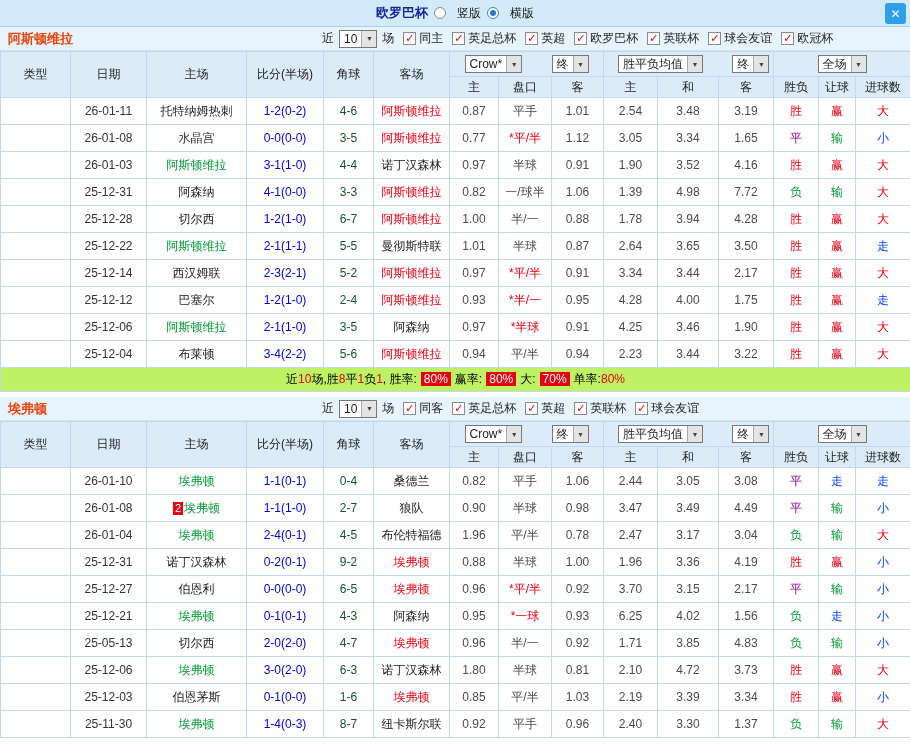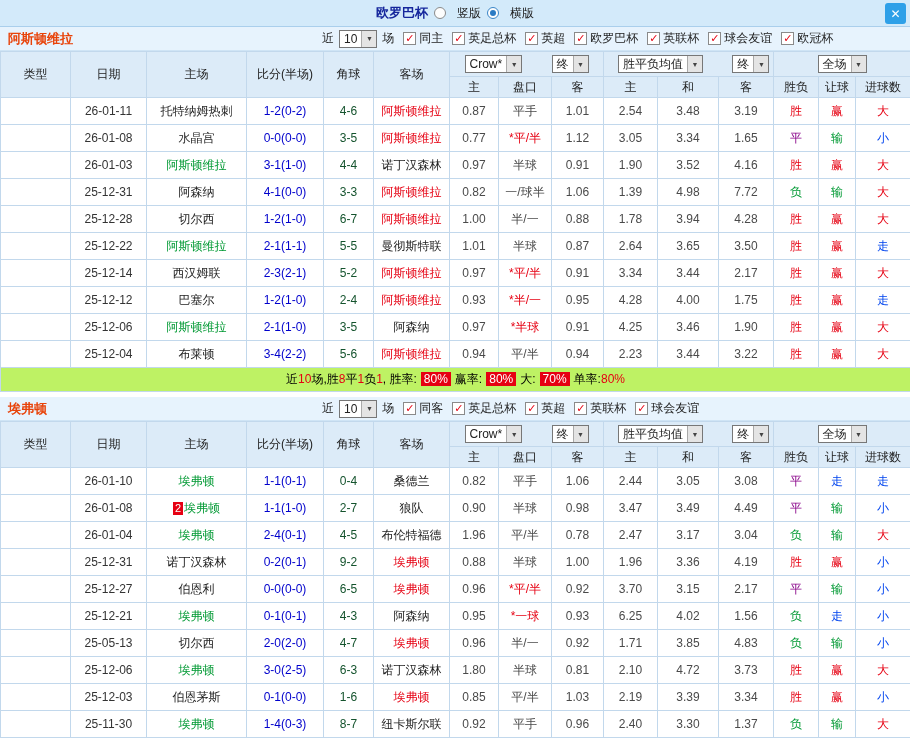--- a/index.html
+++ b/index.html
@@ -677,21 +677,21 @@
         <td class="c-green">输</td>
         <td class="c-blue">小</td>
       </tr>
 
       <tr>
         <td class="lg lg-red">英超</td>
         <td class="dt">25-12-06</td>
         <td>
           <span class="t-green">埃弗顿</span>
         </td>
-        <td class="score">3-0(2-5)</td>
+        <td class="score">3-0(2-0)</td>
         <td class="corner">6-3</td>
         <td>
           <span>诺丁汉森林</span>
         </td>
         <td class="num">1.80</td>
         <td class="num">半球</td>
         <td class="num">0.81</td>
         <td class="num">2.10</td>
         <td class="num">4.72</td>
         <td class="num">3.73</td>

